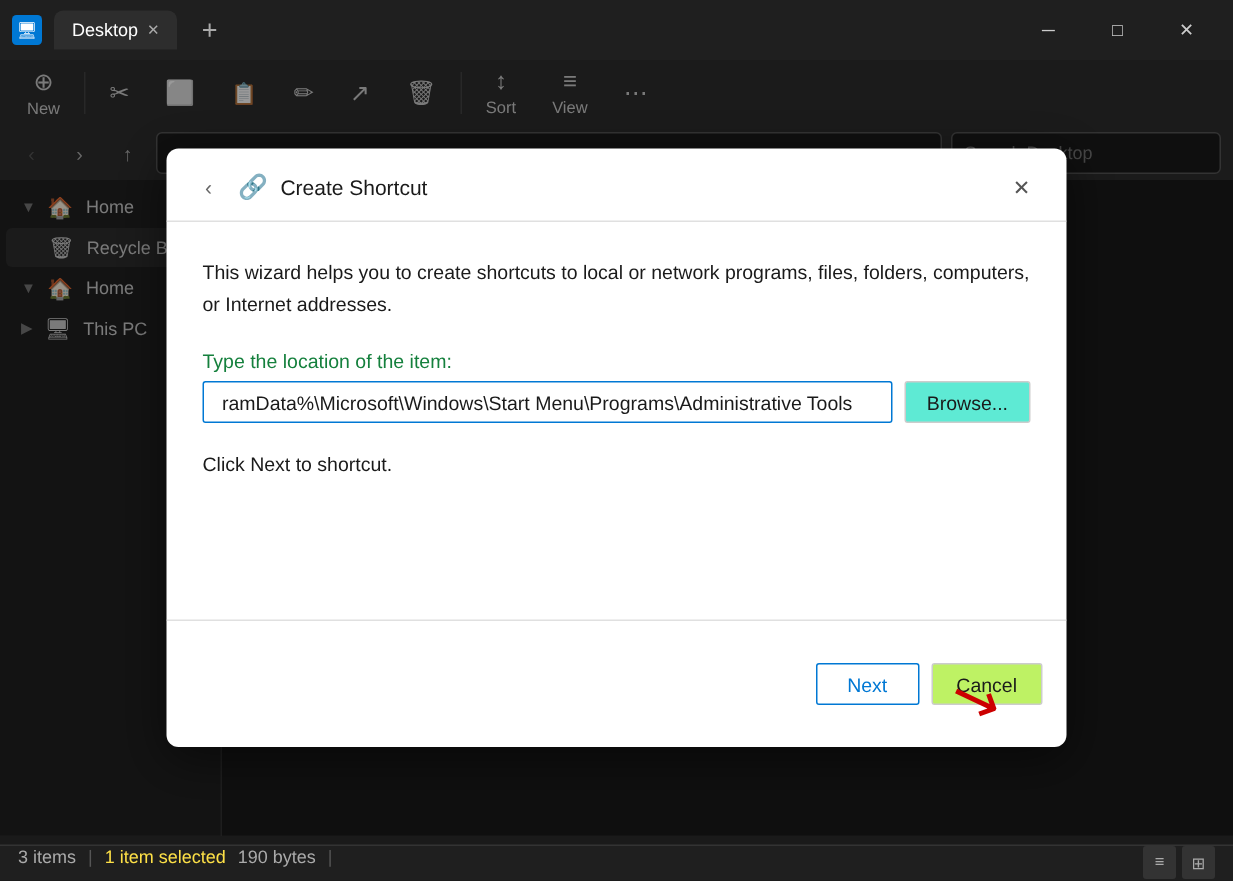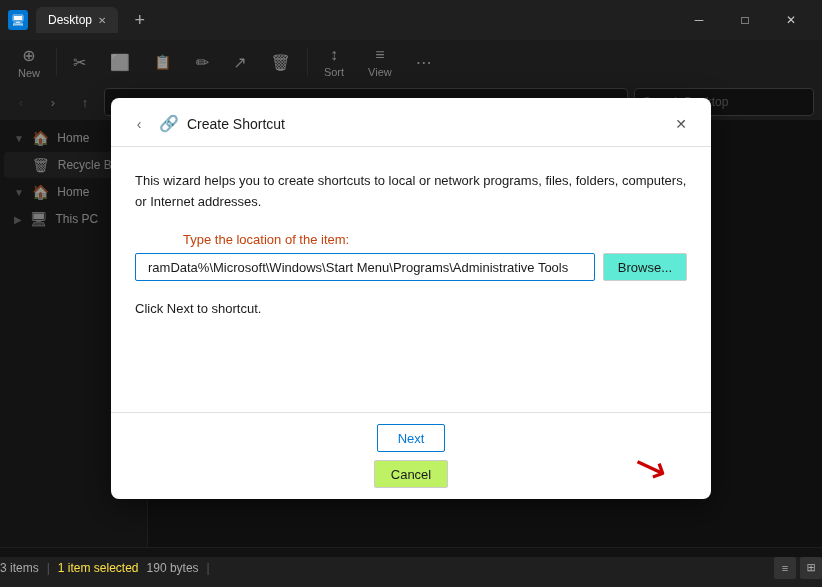--- a/index.html
+++ b/index.html
@@ -167,24 +167,24 @@
     .content {
       flex: 1;
       background: #1a1a1a;
       overflow-y: auto;
       position: relative;
     }
 
     
     .status-bar {
       display: flex;
-      align-items: center;
+      align-items: flex-start;
       background: #1f1f1f;
-      height: 40px;
-      padding: 0 0;
+      height: 24px;
+      padding: 0 12px;
       font-size: 12px;
       color: #aaa;
       border-top: 1px solid #333;
       gap: 8px;
       position: absolute;
       bottom: 0;
       left: 0;
       right: 0;
     }
     .status-separator { color: #555; }
@@ -265,23 +265,22 @@
       margin-bottom: 16px;
     }
     .dialog-desc {
       font-size: 13px;
       color: #1a1a1a;
       line-height: 1.6;
       margin-bottom: 20px;
     }
     .dialog-label {
       font-size: 13px;
-      color: #c2410c;
+      color: #15803d;
       margin-bottom: 6px;
-      margin-left: 48px;
     }
     .dialog-input-row {
       display: flex;
       gap: 8px;
       margin-bottom: 20px;
       align-items: center;
     }
     .dialog-input {
       flex: 1;
       height: 28px;
@@ -304,26 +303,25 @@
       cursor: pointer;
       white-space: nowrap;
     }
     .dialog-hint {
       font-size: 13px;
       color: #1a1a1a;
       margin-bottom: 80px;
     }
     .dialog-footer {
       display: flex;
-      justify-content: center;
-      padding: 11px 16px;
+      justify-content: flex-end;
+      padding: 28px 16px;
       border-top: 1px solid #e0e0e0;
       gap: 8px;
       align-items: center;
-      flex-direction: column;
     }
     .dialog-next-btn {
       height: 28px;
       padding: 0 20px;
       background: #fff;
       border: 1px solid #0078d4;
       border-radius: 2px;
       font-size: 13px;
       color: #0078d4;
       cursor: pointer;

